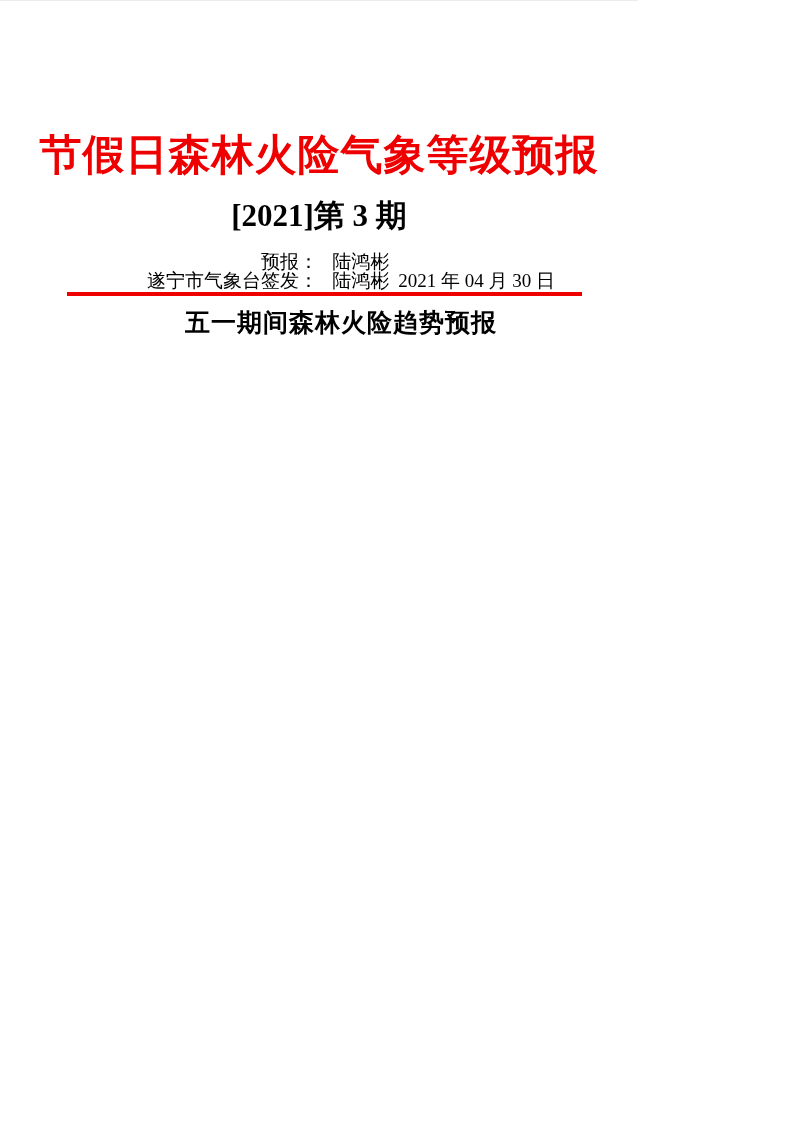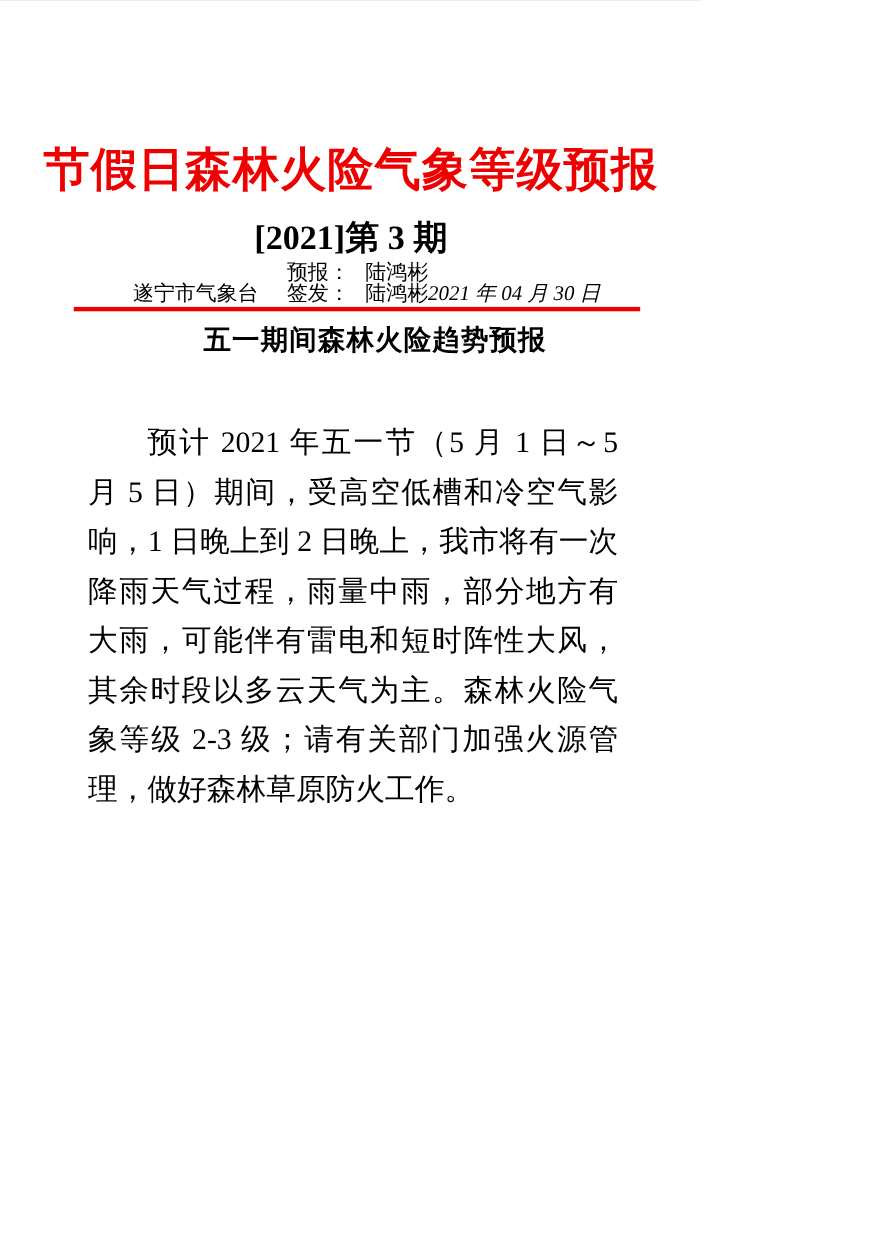--- a/index.html
+++ b/index.html
@@ -30,35 +30,35 @@
   }
   .issue-no {
     margin-top: 25px;
     text-align: center;
     font-size: 31px;
     line-height: 26px;
     font-weight: 700;
     font-family: "Liberation Serif", serif;
   }
   .masthead {
-    margin-top: 10px;
+    margin-top: 23px;
     padding: 0 83px 0 95px;
     font-size: 19px;
     line-height: 19px;
     font-family: "Liberation Serif", serif;
   }
   .masthead-row {
     display: grid;
     grid-template-columns: 1fr auto 1fr;
     align-items: baseline;
     height: 19px;
   }
-  .masthead-row .cell-left  { text-align: center; white-space: nowrap; }
+  .masthead-row .cell-left  { text-align: right; white-space: nowrap; }
   .masthead-row .cell-mid   { text-align: center; white-space: nowrap; }
-  .masthead-row .cell-right { text-align: left; white-space: nowrap; font-style: italic; }
+  .masthead-row .cell-right { text-align: right; white-space: nowrap; }
   .signer-name { margin-left: 0.75em; }
   .red-rule {
     border: none;
     height: 4px;
     background: var(--rule-red, #ee0000);
     margin: 2px 56px 0 67px;
   }
   .section-title {
     margin-top: 14px;
     text-align: center;
@@ -102,15 +102,14 @@
         <span>签发：</span><span class="signer-name">陆鸿彬</span>
       </span>
       <span class="cell-right">2021 年 04 月 30 日</span>
     </div>
   </div>
 
   <hr class="red-rule">
 
   <h2 class="section-title">五一期间森林火险趋势预报</h2>
 
-  <p class="body-text">预计 2021 年五一节（5 月 1 日～5 月 5 日）期间，受高空低槽和冷空气影响，1 日晚上到 2 日晚上，我市将有一次降雨天气过程，雨量中雨，部分地方有大雨，可能伴有雷电和短时阵性大风，其余时段以多云天气为主。森林火险气象等级 2-3 级；请有关部门加强火源管理，做好森林草原防火工作。</p>
 
 </div>
 
 </body></html>

